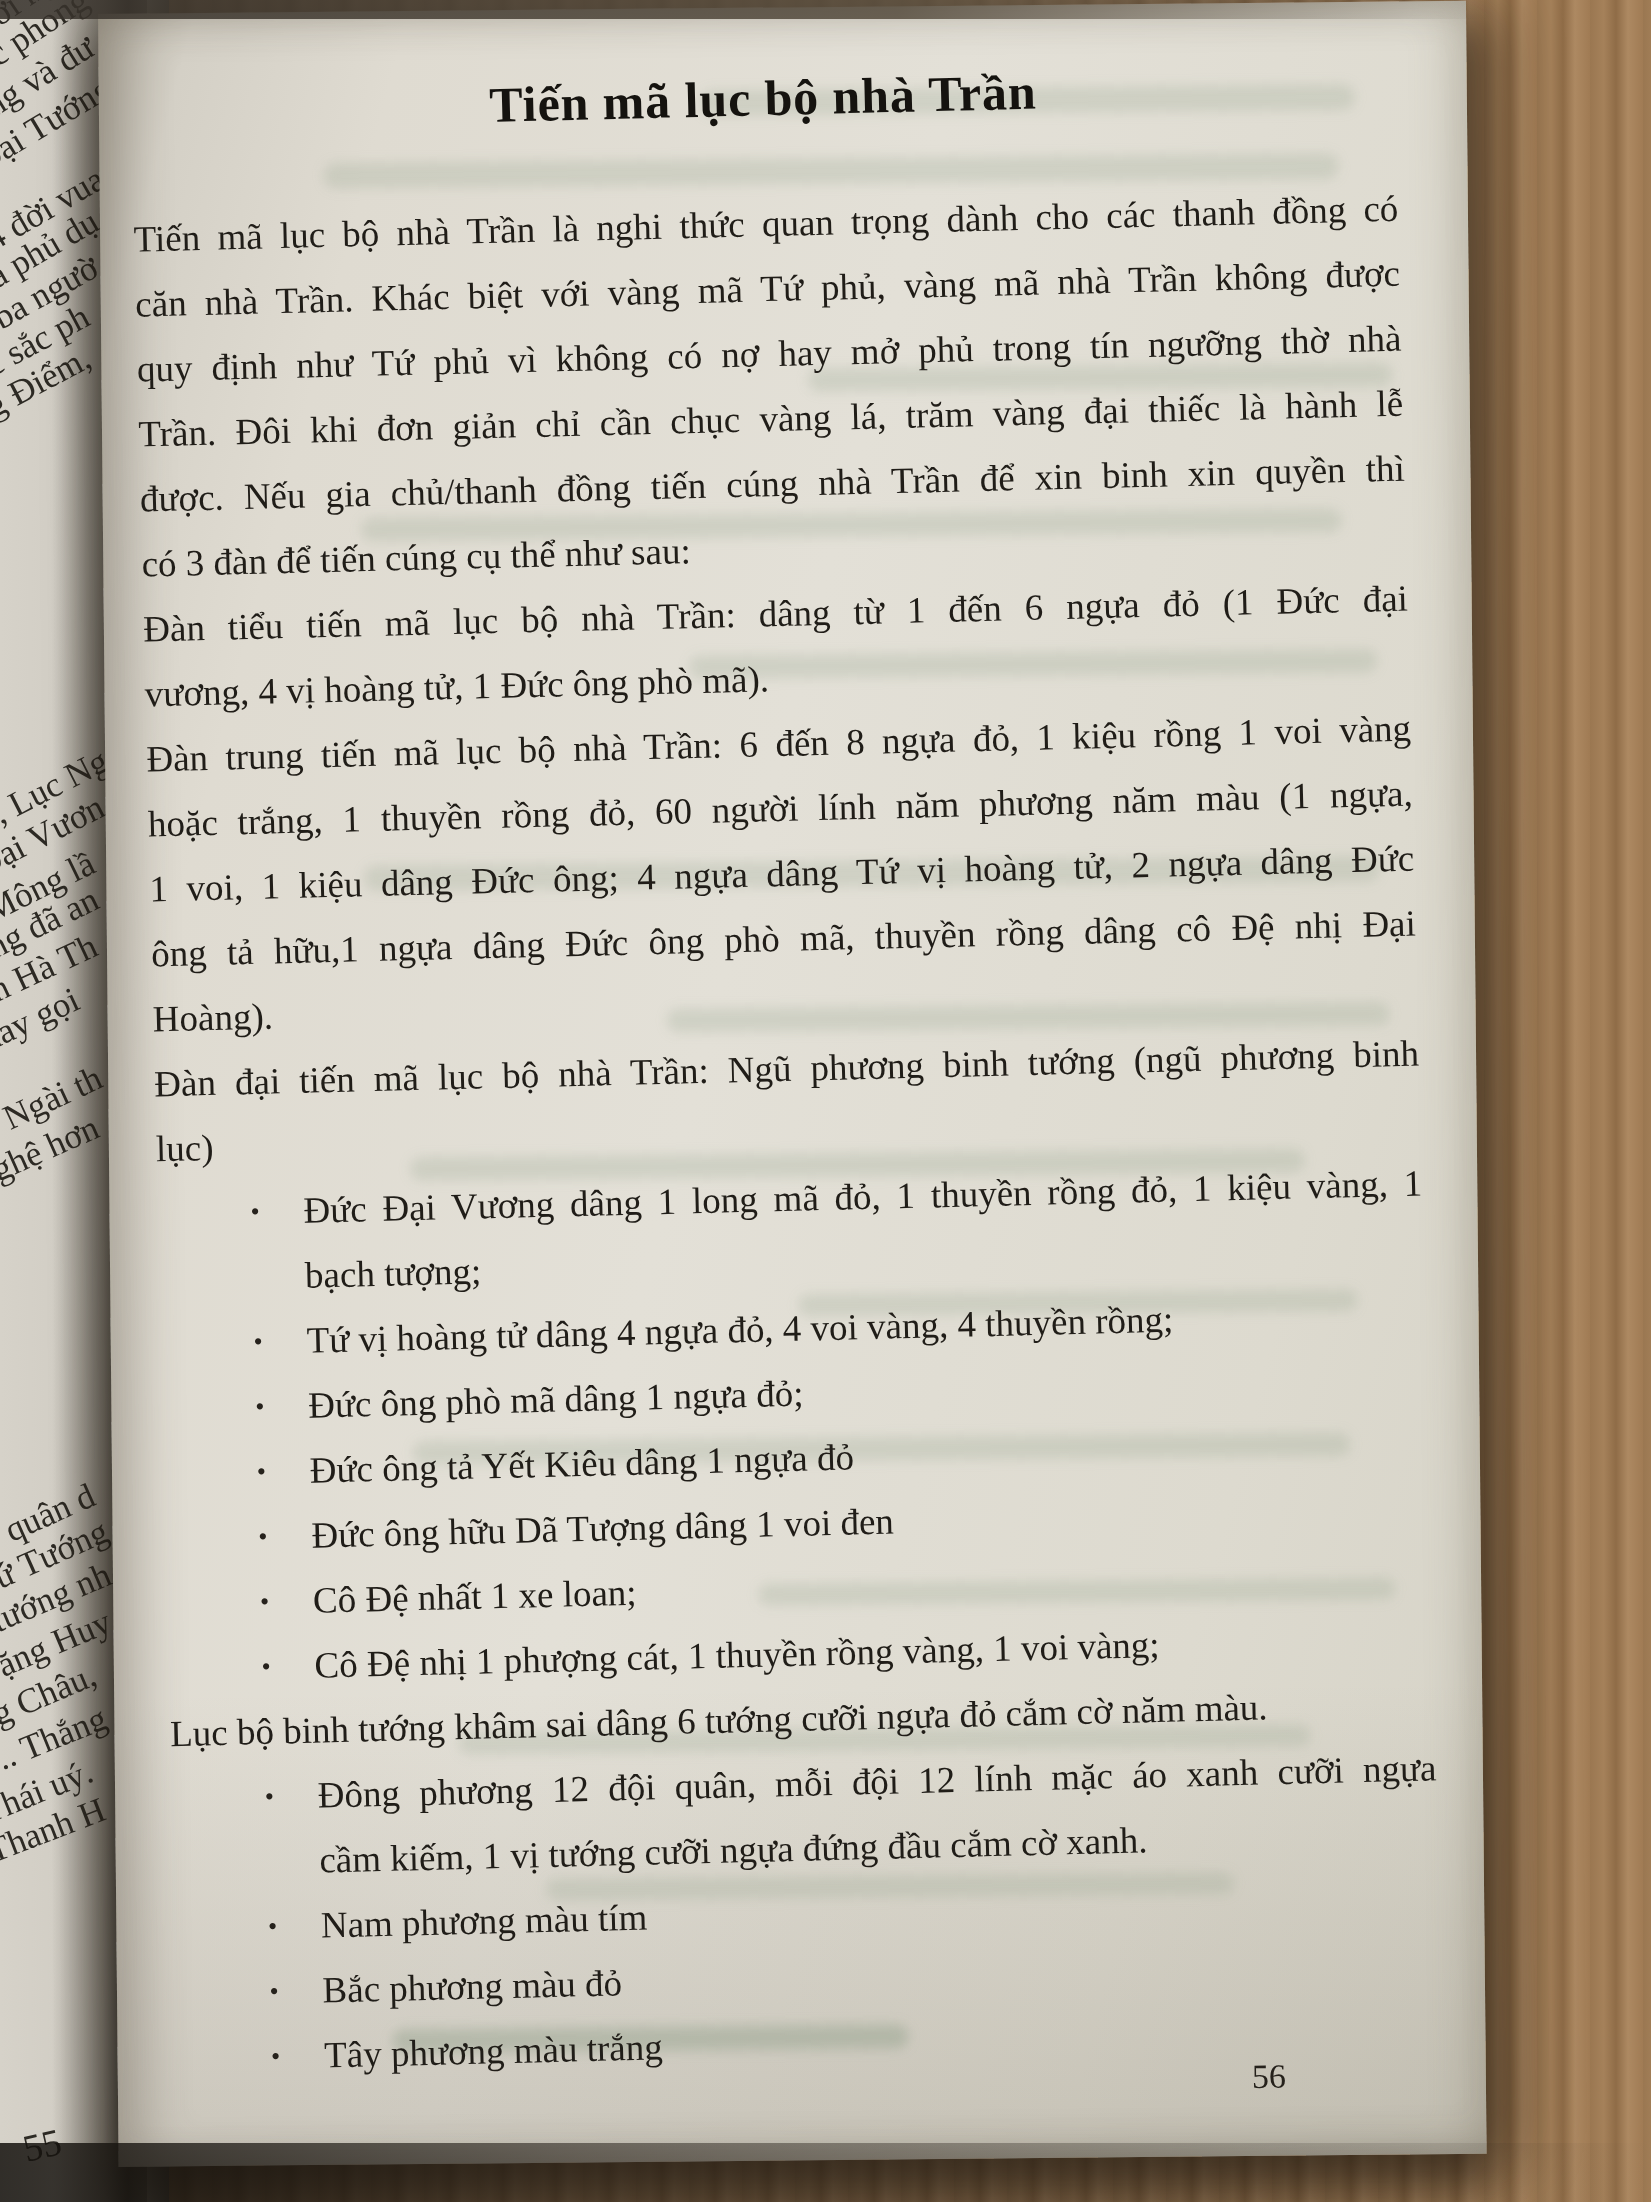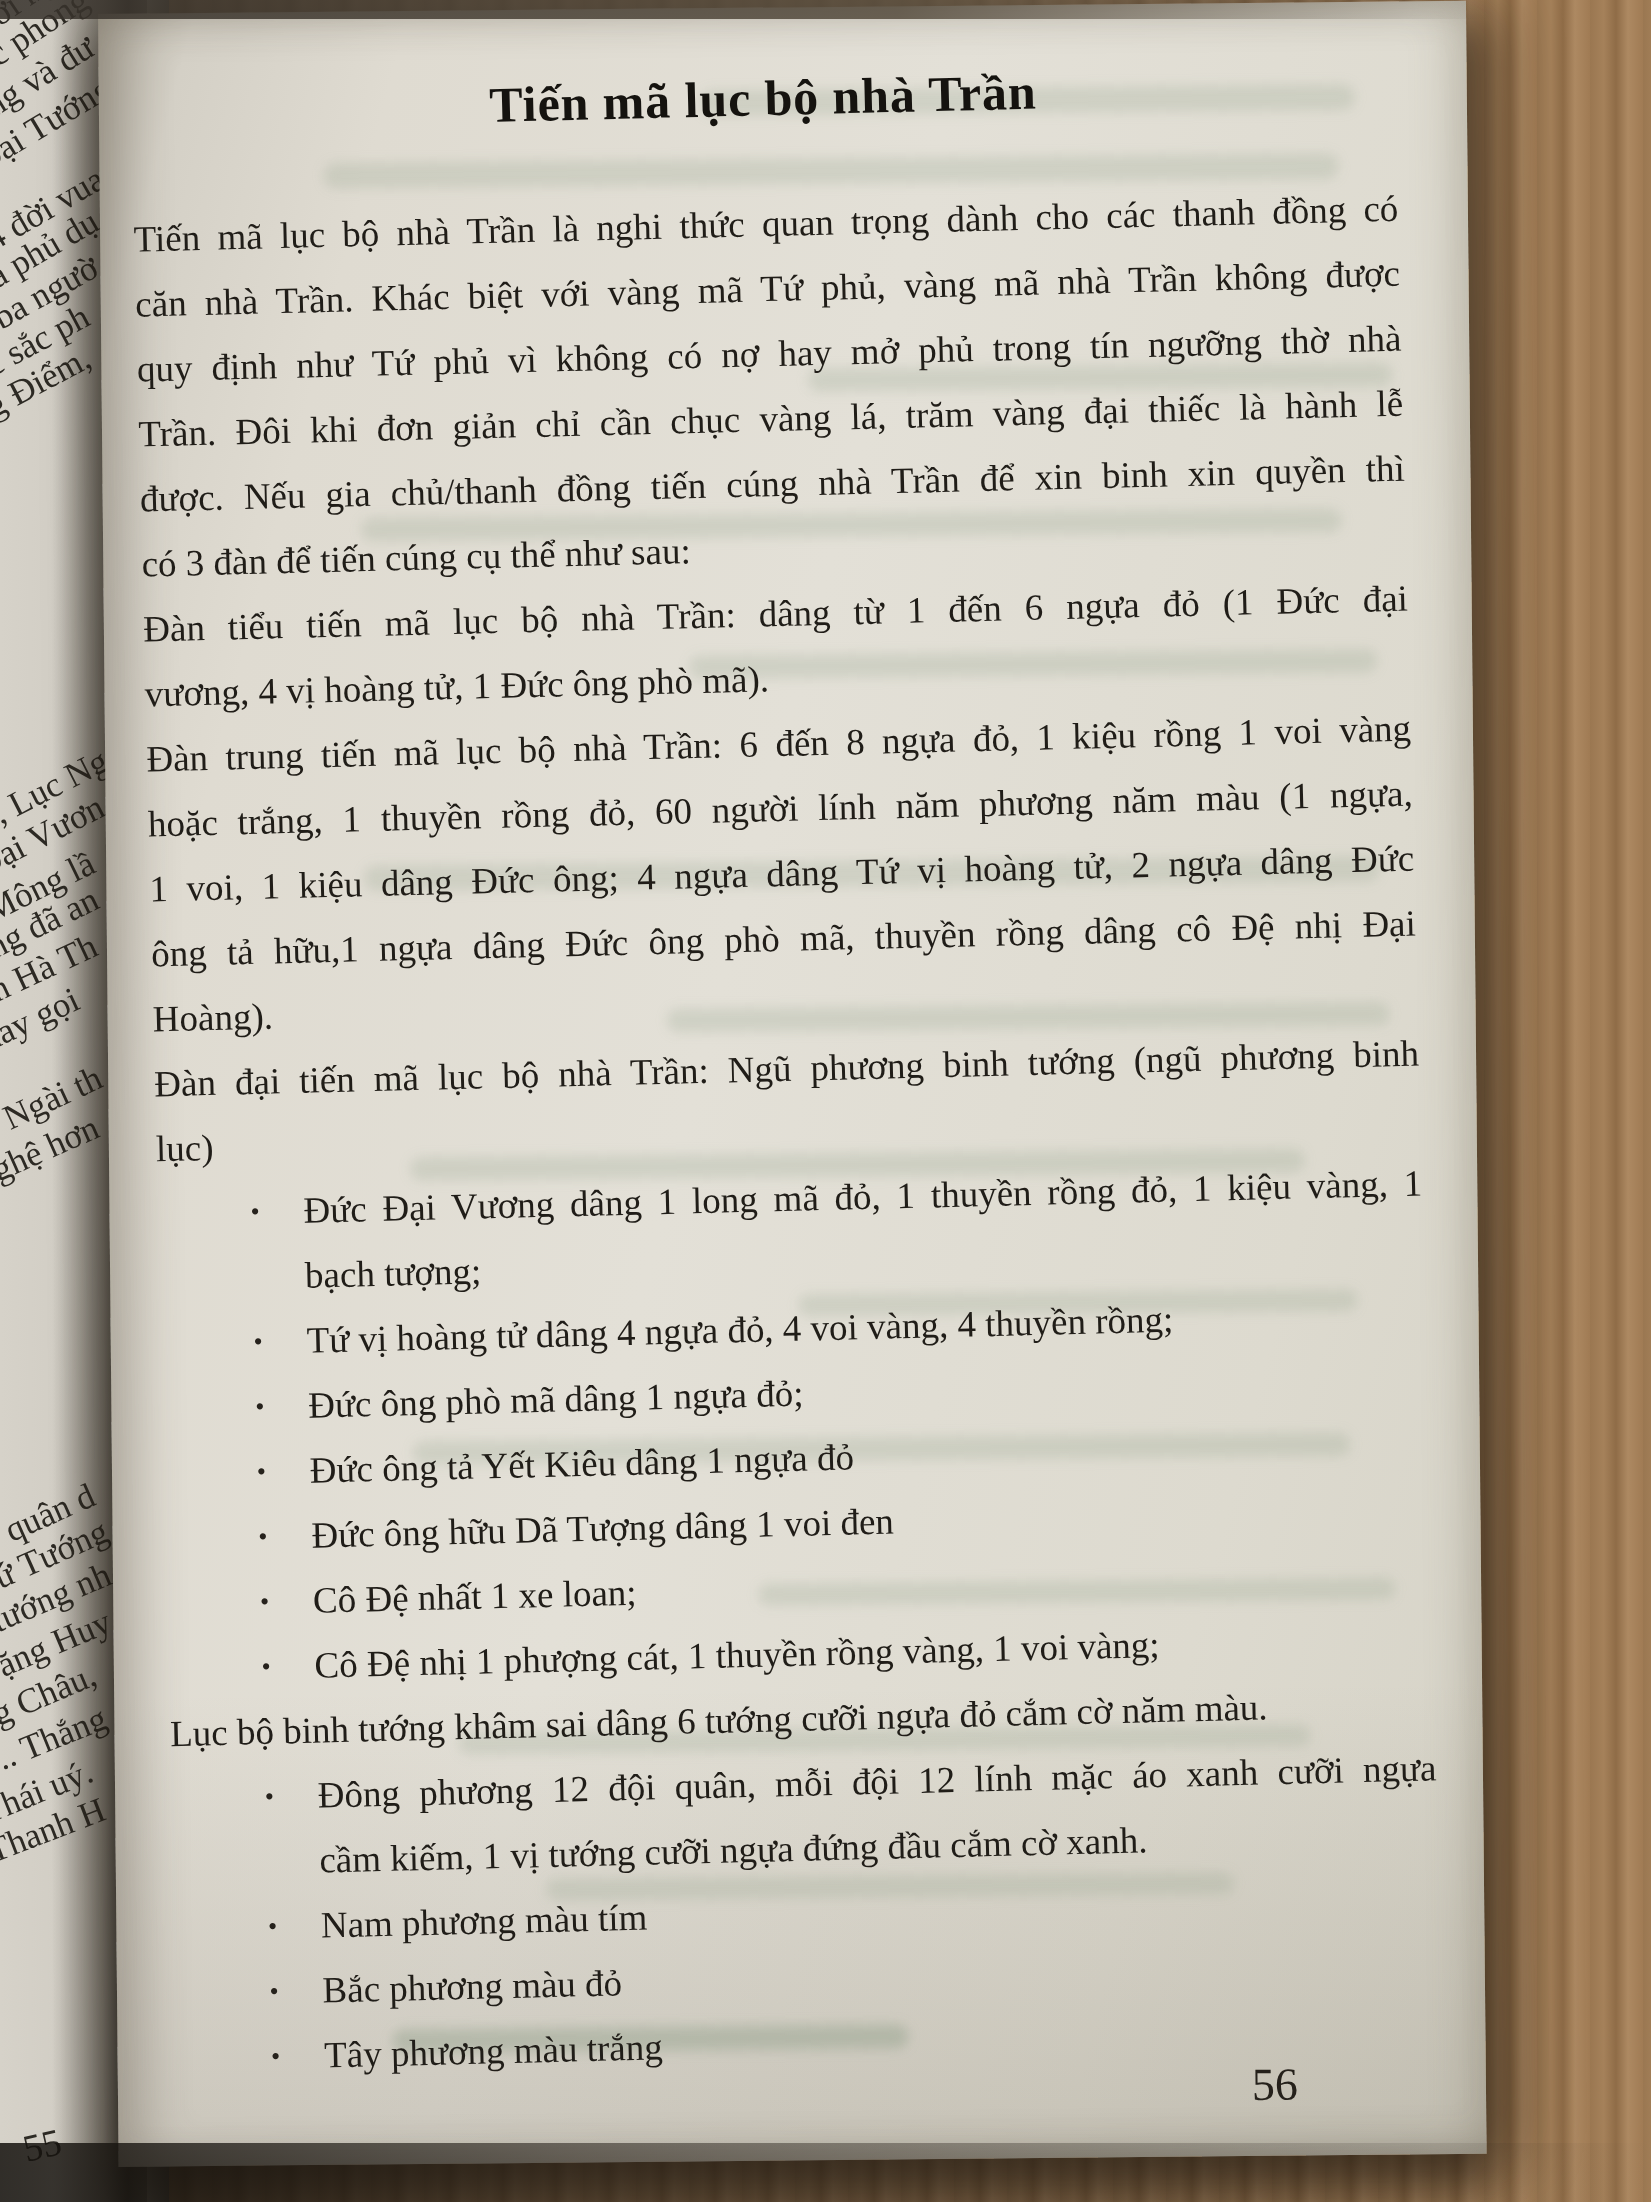--- a/index.html
+++ b/index.html
@@ -43,21 +43,21 @@
   .text-col{position:absolute;left:31px;top:57px;width:1265px;z-index:2;
     transform:rotate(-0.85deg);transform-origin:0 0;color:#201d18;}
   .title{font-size:50px;font-weight:bold;text-align:center;height:86px;line-height:86px;
     margin-bottom:50px;letter-spacing:0.9px;color:#15130f;}
   .line{height:65px;line-height:65px;font-size:37px;}
   .jl{text-align:justify;text-align-last:justify;}
   .bl{display:flex;}
   .bm{flex:0 0 146px;box-sizing:border-box;padding-left:93px;font-size:26px;color:#26221c;}
   .bt{flex:1 1 auto;}
   .bc{padding-left:146px;}
-  .page-num{position:absolute;font-size:46px;color:#25211b;z-index:2;}
+  .page-num{position:absolute;font-size:34px;color:#25211b;z-index:2;}
   
   .floor{position:absolute;left:0;bottom:0;width:1652px;height:60px;z-index:4;
     background:linear-gradient(90deg,rgba(20,17,13,.85) 0%,rgba(35,29,22,.55) 35%,rgba(35,29,22,.25) 70%,rgba(0,0,0,0) 100%);}
 </style>
 </head>
 <body>
 
 <div class="scene">
 
   <div class="left-page">

